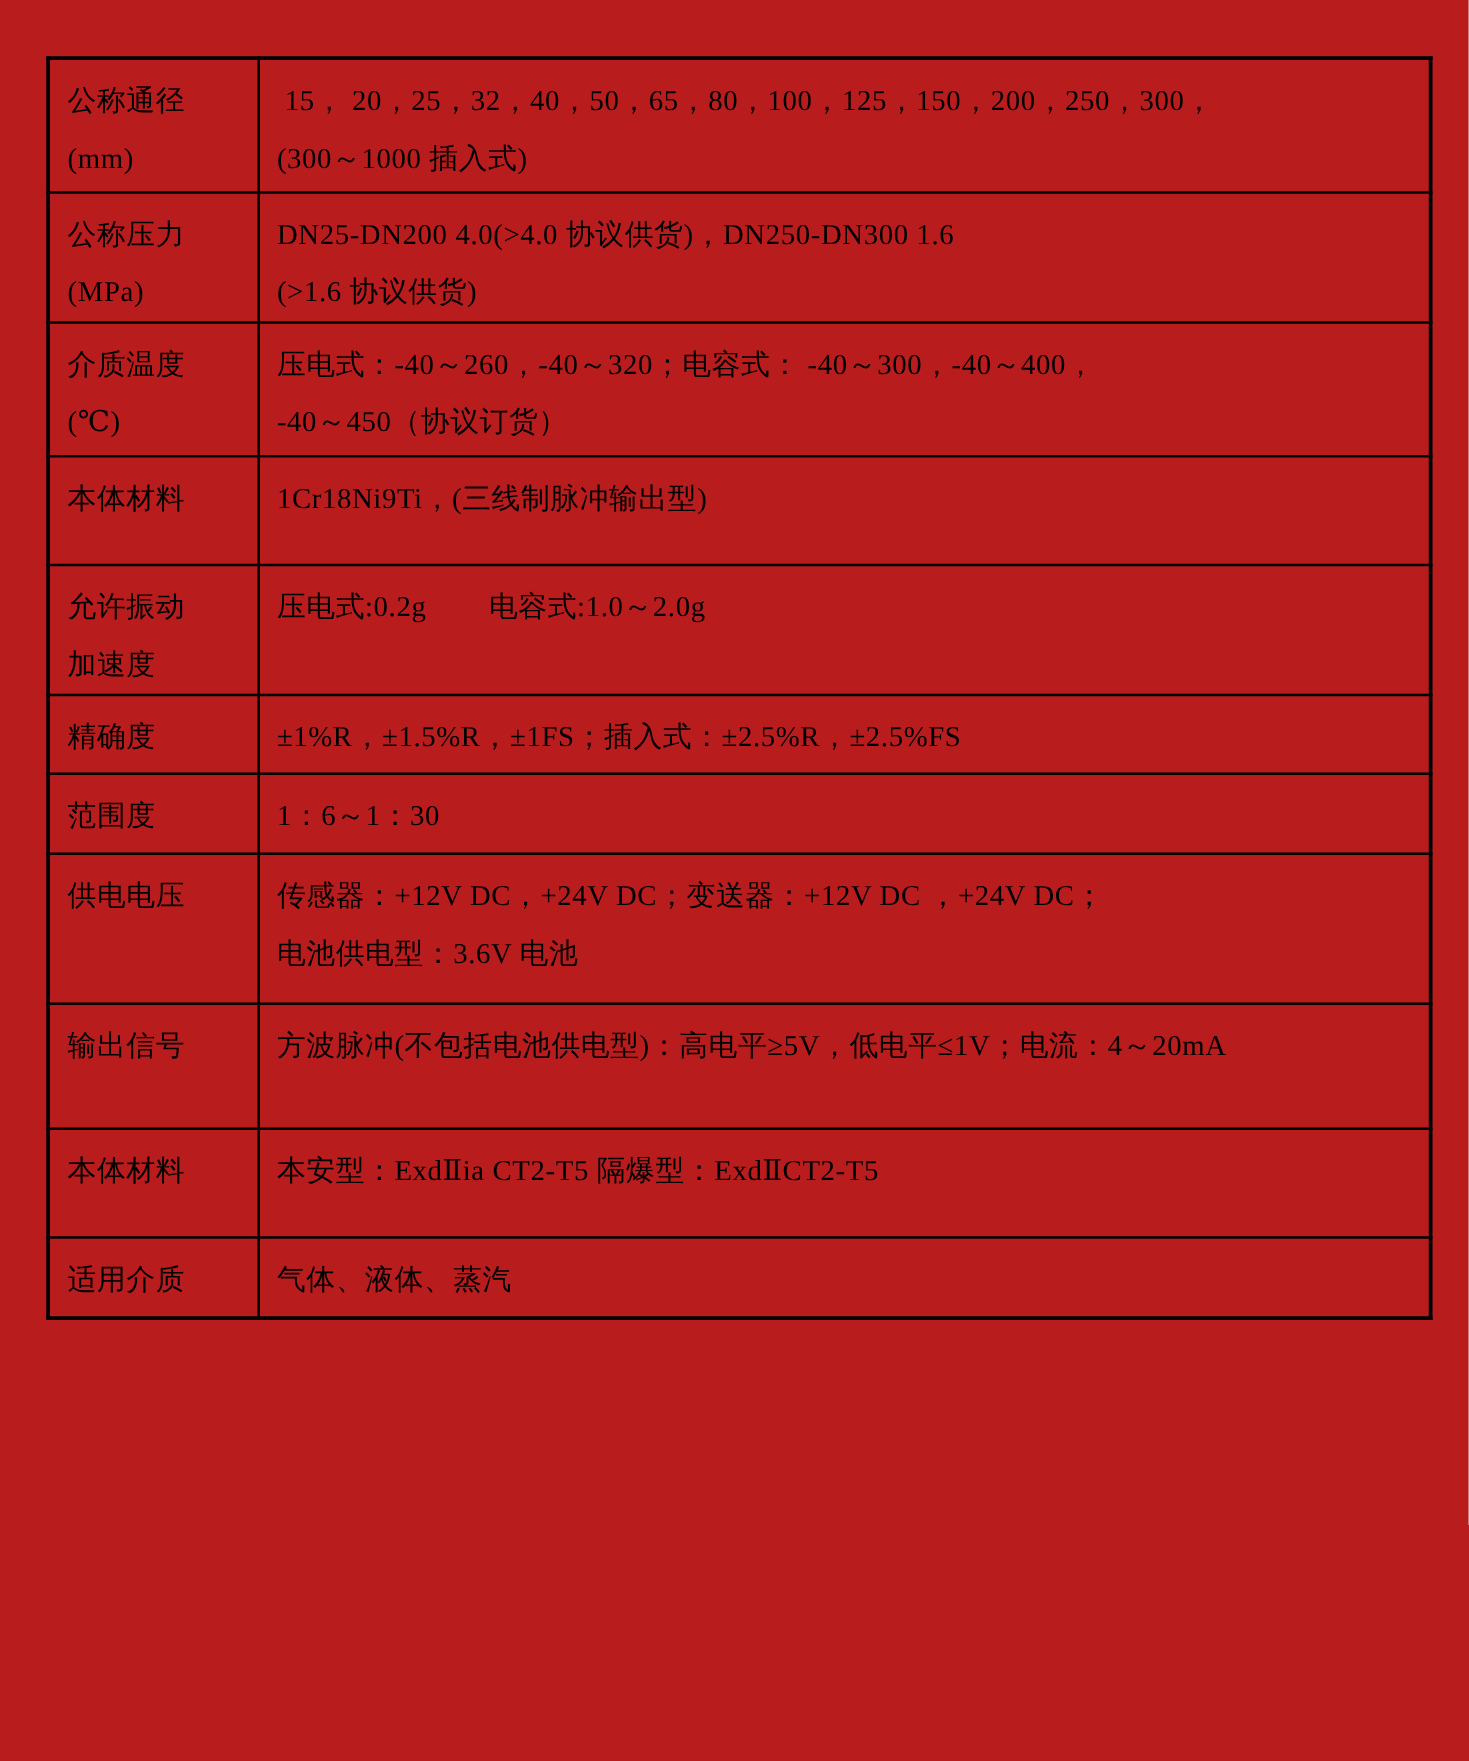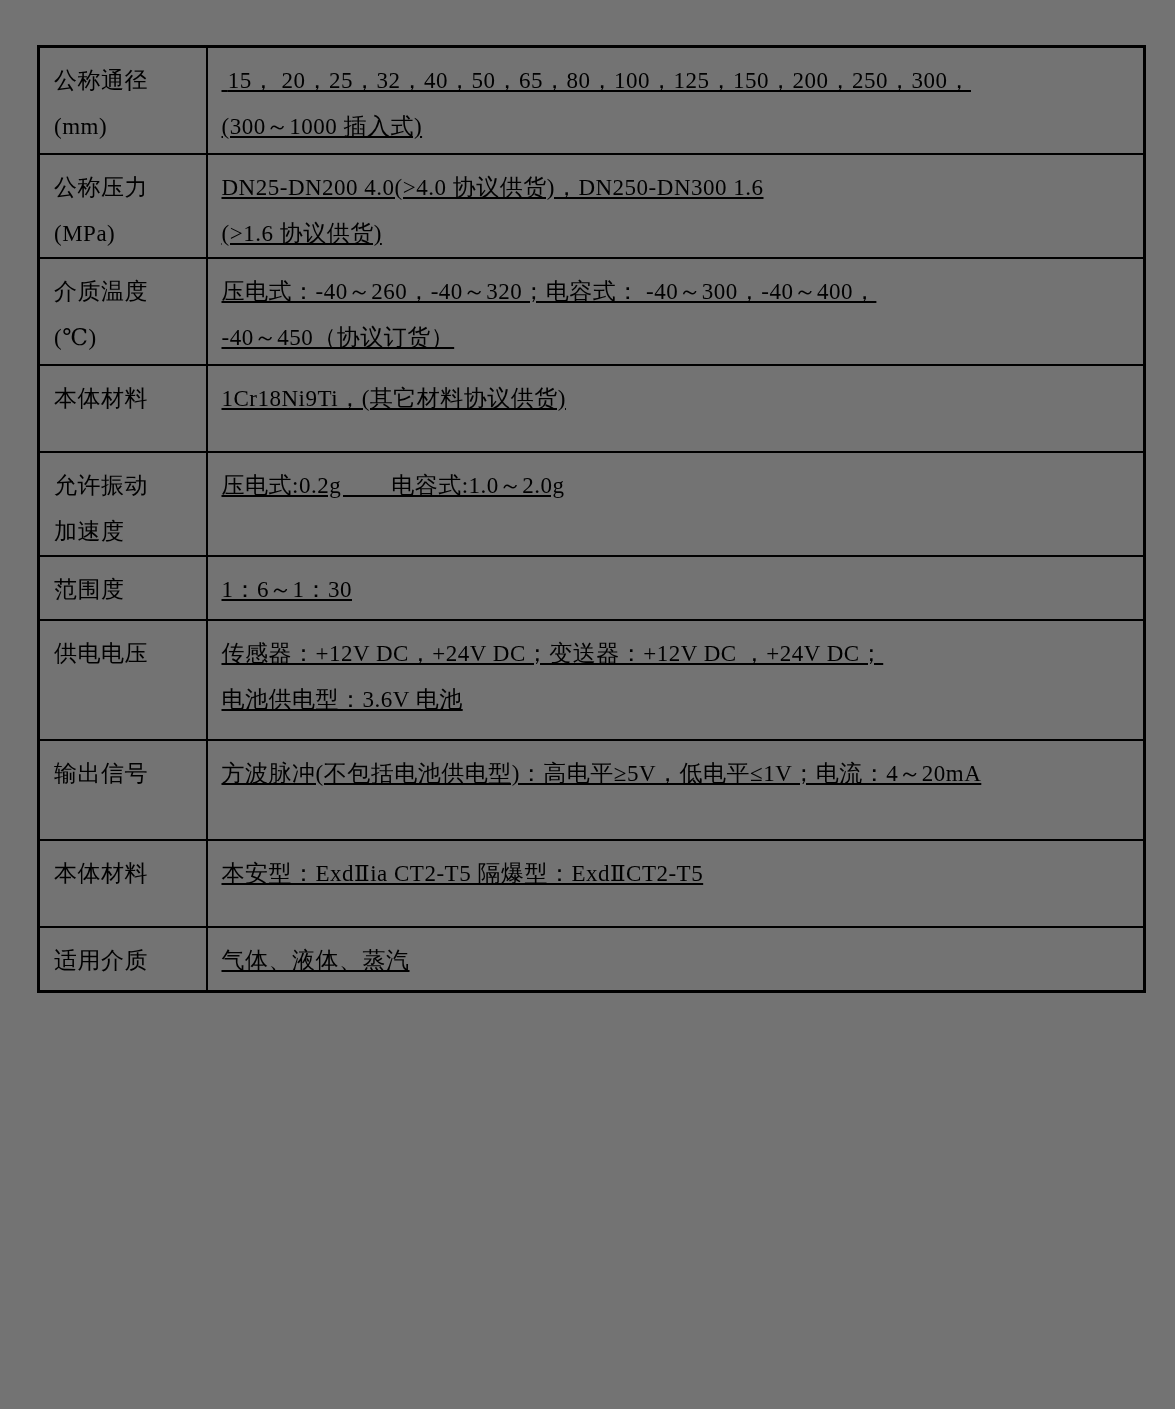--- a/index.html
+++ b/index.html
@@ -8,40 +8,39 @@
     background: #ffffff;
     width: 1175px;
     height: 1409px;
     font-family: "Liberation Serif", "DejaVu Serif", serif;
     color: #000000;
   }
   .page {
     position: relative;
     width: 1175px;
     height: 1409px;
-    background: #737373;
+    background: #b91c1c;
     overflow: hidden;
   }
   table.spec-table {
     position: absolute;
     left: 37px;
     top: 45px;
     width: 1106px;
     border-collapse: collapse;
     table-layout: fixed;
     border: 3px solid #000000;
   }
   table.spec-table td {
     border: 2px solid #000000;
     vertical-align: top;
     padding: 10px 8px 0 14px;
     overflow: hidden;
   }
   table.spec-table td.value-cell {
-    text-decoration: underline;
   }
   col.c-label { width: 168px; }
   col.c-value { width: 938px; }
   .line {
     font-size: 23px;
     line-height: 46px;
     white-space: pre-wrap;
     letter-spacing: 0.5px;
   }
 </style>
@@ -83,30 +82,38 @@
         <td class="value-cell">
           <div class="line">压电式：-40～260，-40～320；电容式： -40～300，-40～400，</div>
           <div class="line">-40～450（协议订货）</div>
         </td>
       </tr>
       <tr style="height:87px">
         <td class="label-cell">
           <div class="line">本体材料</div>
         </td>
         <td class="value-cell">
-          <div class="line">1Cr18Ni9Ti，(其它材料协议供货)</div>
+          <div class="line">1Cr18Ni9Ti，(三线制脉冲输出型)</div>
         </td>
       </tr>
       <tr style="height:93px">
         <td class="label-cell">
           <div class="line">允许振动</div>
           <div class="line">加速度</div>
         </td>
         <td class="value-cell">
           <div class="line">压电式:0.2g        电容式:1.0～2.0g</div>
+        </td>
+      </tr>
+      <tr style="height:63px">
+        <td class="label-cell">
+          <div class="line">精确度</div>
+        </td>
+        <td class="value-cell">
+          <div class="line">±1%R，±1.5%R，±1FS；插入式：±2.5%R，±2.5%FS</div>
         </td>
       </tr>
       <tr style="height:64px">
         <td class="label-cell">
           <div class="line">范围度</div>
         </td>
         <td class="value-cell">
           <div class="line">1：6～1：30</div>
         </td>
       </tr>

